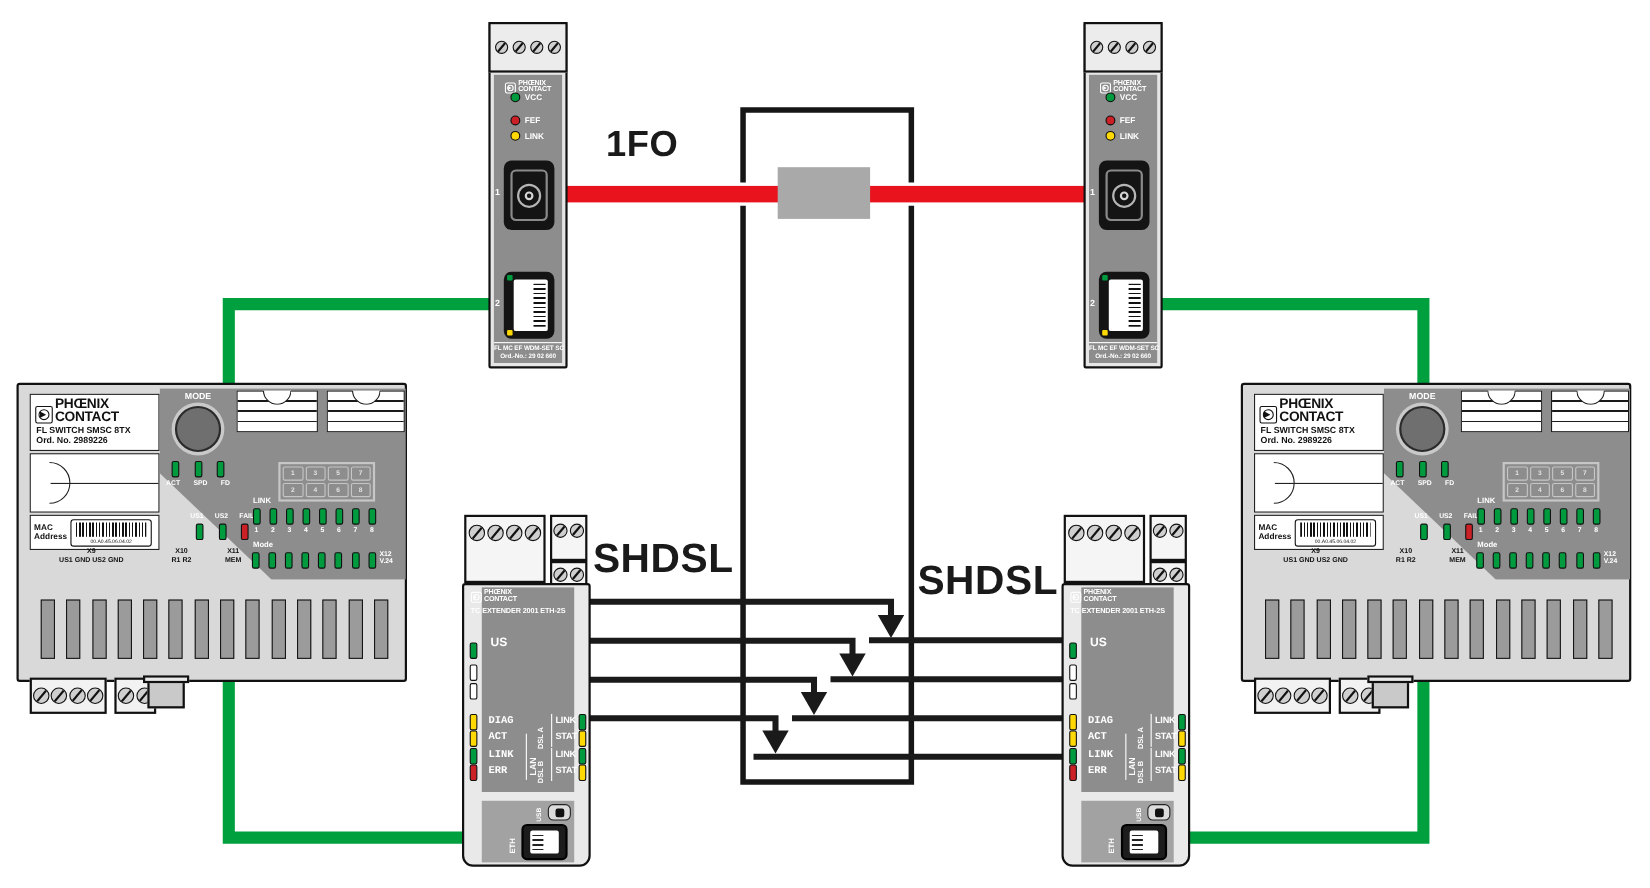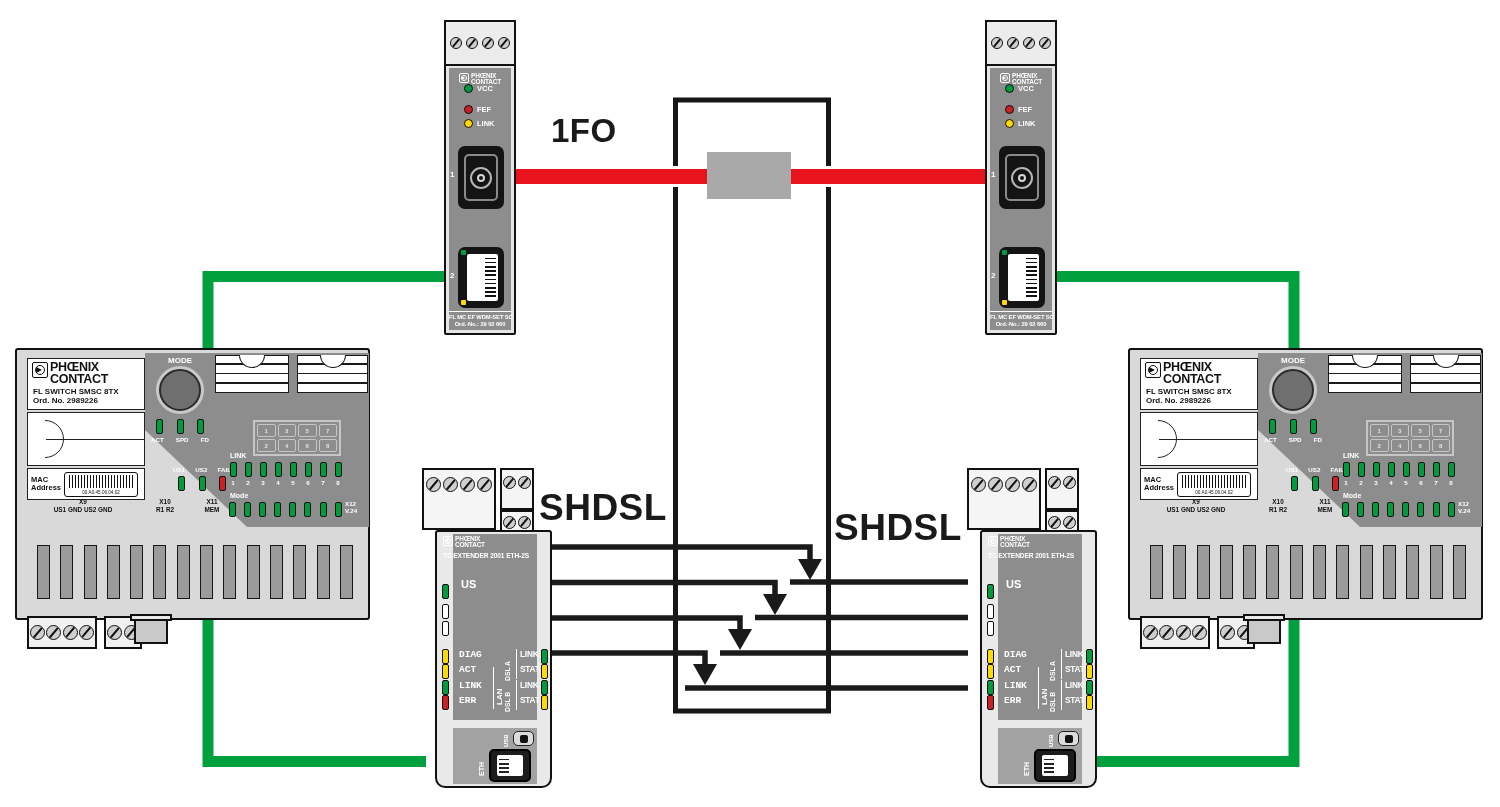--- a/index.html
+++ b/index.html
@@ -25,21 +25,21 @@
   
   .device{position:absolute;z-index:2;}
   .screw{border-radius:50%;border:1.5px solid #111;background:#cfcfcf;position:relative;overflow:hidden;flex:none;}
   .screw::after{content:"";position:absolute;left:50%;top:-2px;bottom:-2px;width:2px;margin-left:-1px;background:#111;transform:rotate(40deg);}
   .led{width:7px;height:15px;background:var(--led_green);border:1.5px solid #111;border-radius:2px;display:inline-block;flex:none;}
   .led.red{background:var(--led_red);}
   .emblem{display:inline-block;position:relative;border:1.3px solid currentColor;border-radius:2px;flex:none;}
   .emblem::before{content:"";position:absolute;inset:12%;border:1.3px solid currentColor;border-radius:50%;}
   .emblem::after{content:"";position:absolute;top:50%;left:22%;width:42%;height:44%;transform:translateY(-50%);
                  background:currentColor;clip-path:polygon(0 0,100% 50%,0 100%);}
-  .logo{display:flex;align-items:flex-start;gap:2px;}
+  .logo{display:flex;align-items:flex-end;gap:2px;}
   .logo-light{color:#fff;} .logo-dark{color:#111;}
   .em-sm{width:10px;height:10px;} .em-lg{width:16px;height:16px;}
   .logo-txt{display:flex;flex-direction:column;}
   .logo-txt b{font-size:6.5px;line-height:6px;letter-spacing:-.2px;}
   .lt-lg b{font-size:12.5px;line-height:11.5px;letter-spacing:-.3px;}
   .vtext{writing-mode:vertical-rl;transform:rotate(180deg);font-weight:700;color:#fff;}
 
   
   .converter{width:72px;height:315px;background:#e6e6e6;border:2px solid #111;border-radius:2px;}
   .cv-terms{position:absolute;left:-2px;right:-2px;top:-2px;height:46px;border:2px solid #111;background:#ececec;
@@ -124,21 +124,21 @@
   
   .extender{width:117px;height:322px;}
   .ex-t1{position:absolute;left:2px;top:0;width:74px;height:62px;background:#f5f5f5;border:2px solid #111;
          display:flex;justify-content:space-evenly;padding-top:7px;}
   .ex-t1 .screw{width:15px;height:15px;}
   .ex-t2,.ex-t3{position:absolute;left:80px;width:34px;background:#f5f5f5;border:2px solid #111;
          display:flex;justify-content:space-evenly;padding-top:6px;}
   .ex-t2{top:0;height:42px;} .ex-t3{top:42px;height:27px;padding-top:4px;}
   .ex-t2 .screw,.ex-t3 .screw{width:13px;height:13px;}
   .ex-body{position:absolute;left:0;top:62px;width:117px;height:258px;background:#e9e9e9;border:2px solid #111;
-           border-radius:3px 3px 10px 10px;z-index:1;margin-left:15px;}
+           border-radius:3px 3px 10px 10px;z-index:1;}
   .ex-panel{position:absolute;left:16px;top:2px;width:84px;height:186px;background:var(--panel_gray);}
   .ex-logo{position:absolute;left:6px;top:4px;}
   .ex-model{position:absolute;left:6px;top:20px;color:#fff;font-size:6.6px;font-weight:700;white-space:nowrap;letter-spacing:-.1px;}
   .ex-us{position:absolute;left:24px;top:46px;color:#fff;font-size:11px;font-weight:700;}
   .exled{position:absolute;width:7px;height:15px;border:1.5px solid #111;border-radius:2px;background:var(--led_green);}
   .exled.yel{background:var(--led_yellow);} .exled.red{background:var(--led_red);} .exled.off{background:#fff;}
   .exl{left:5px;} .exr{left:104px;}
   .ey1{top:117px;} .ey2{top:132px;} .ey3{top:148px;} .ey4{top:163px;}
   .ex-llab{position:absolute;left:22px;color:#fff;font-size:9.5px;font-weight:700;line-height:13px;font-family:Liberation Mono, monospace;}
   .ex-rlab{position:absolute;left:83px;color:#fff;font-size:8.3px;font-weight:700;line-height:13px;letter-spacing:-.2px;}

